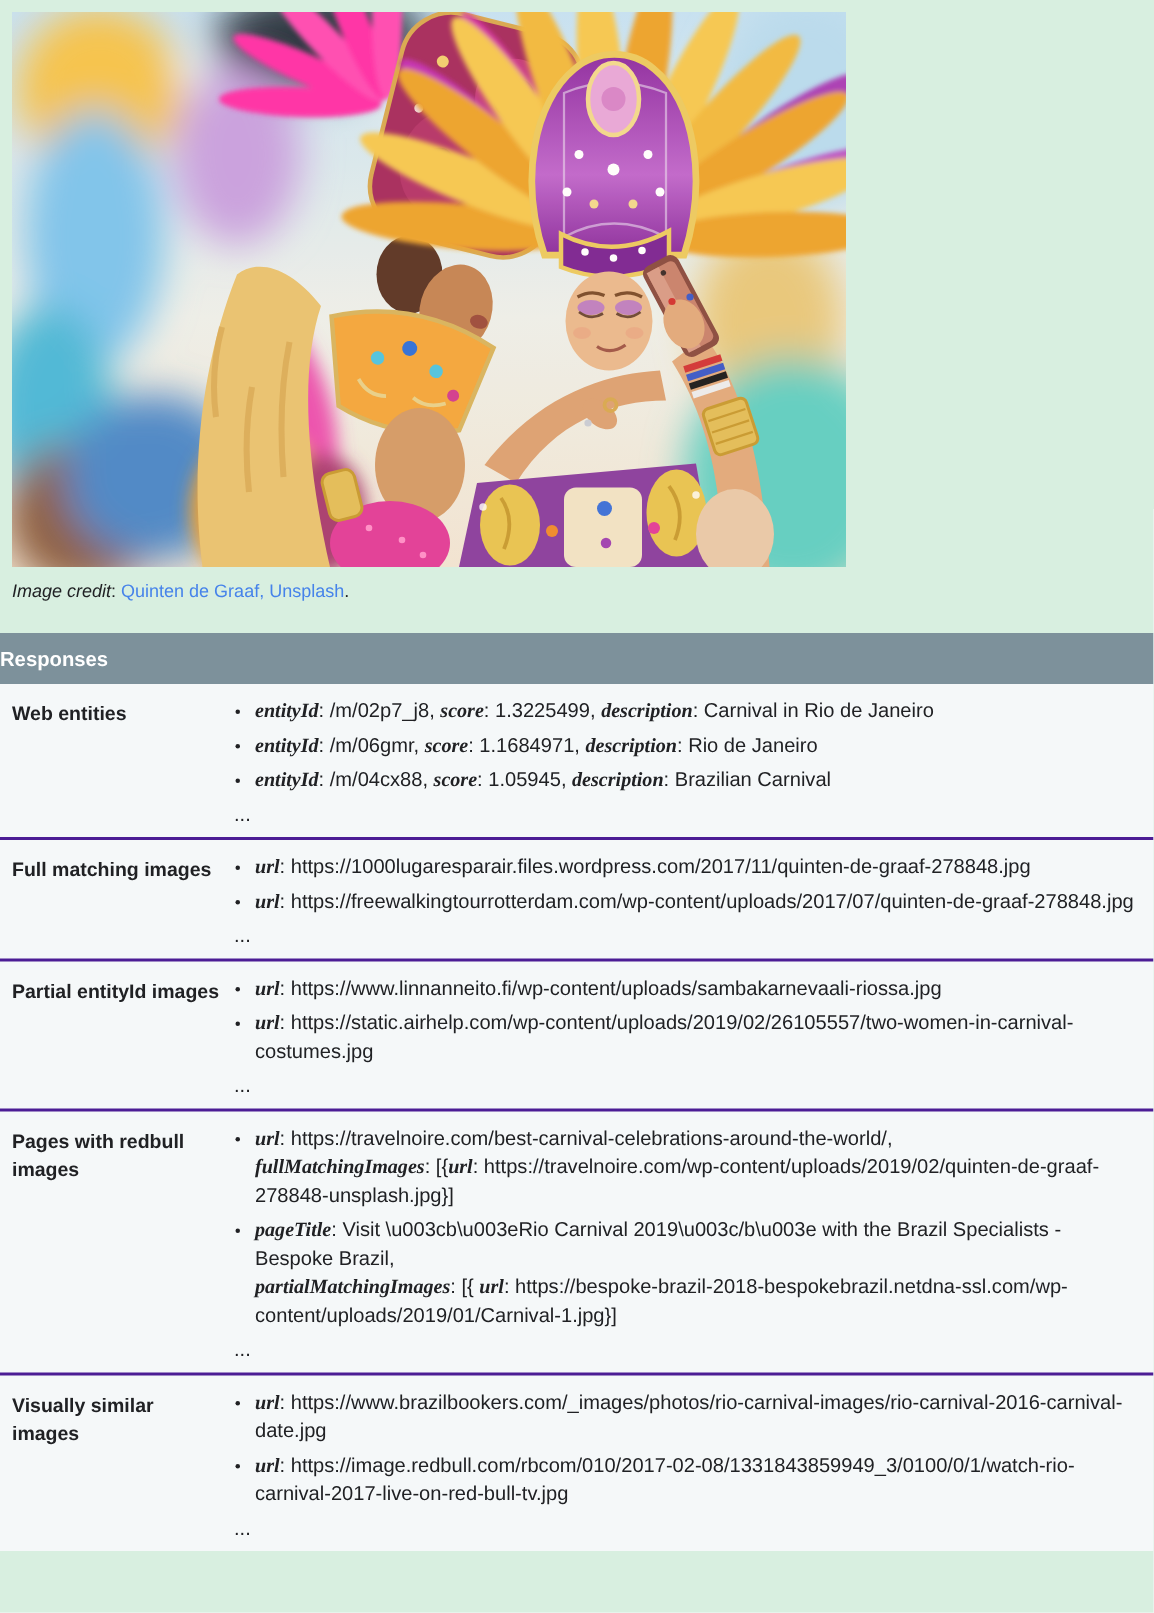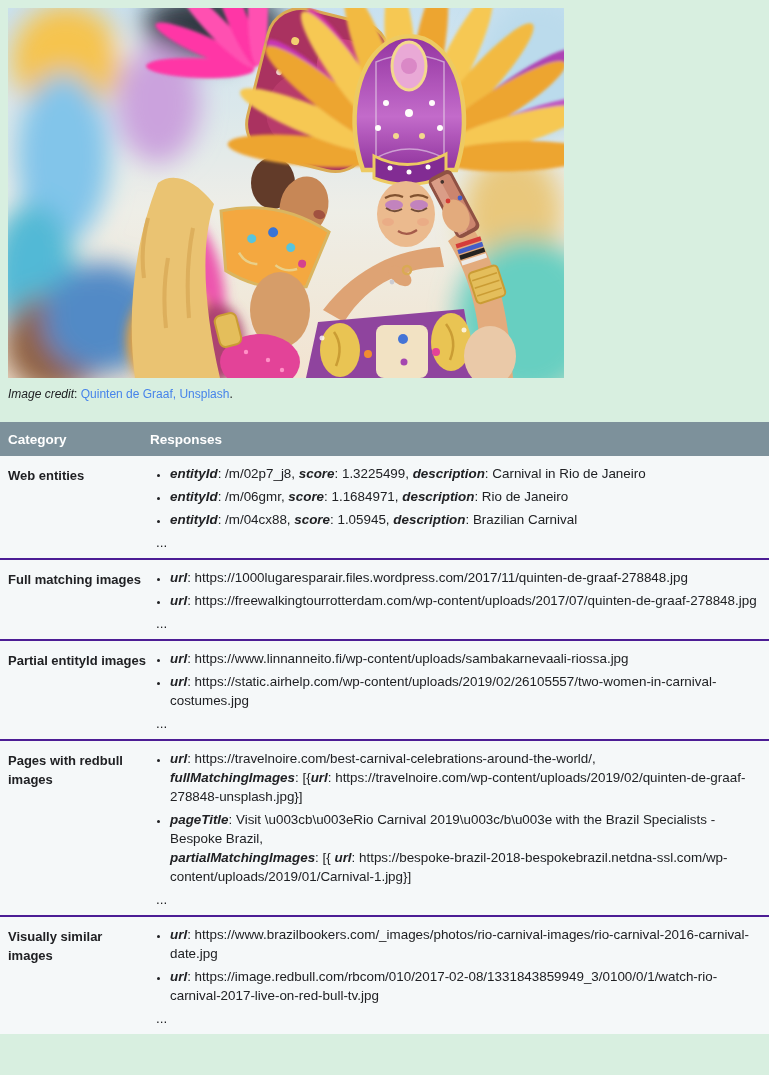--- a/index.html
+++ b/index.html
@@ -18,21 +18,21 @@
   .thead .c1{width:150px;box-sizing:border-box;padding:10px 4px 9px 8px;}
   .thead .c2{flex:1;padding:10px 8px 9px 0;}
   .trow{display:flex;font-size:13.4px;line-height:19px;}
   .trow + .trow{border-top:2px solid #4c1d95;}
   .cat{width:150px;box-sizing:border-box;padding:10px 4px 8px 8px;font-weight:bold;font-size:13px;}
   .resp{flex:1;padding:8px 10px 6px 0;}
   ul.rlist{margin:0;padding:0 0 0 20px;list-style:disc outside;}
   ul.rlist li{margin:0 0 4px 0;padding:0;overflow-wrap:break-word;}
   ul.rlist li::marker{font-size:0.85em;}
   .rline{overflow-wrap:break-word;}
-  .key{font-weight:bold;font-style:italic;}
+  .key{font-weight:bold;font-style:italic;font-family:Liberation Serif, serif;}
   .ellipsis{margin:1px 0 0 6px;}
 </style>
 </head>
 <body>
 
 <svg class="hero" viewBox="0 0 556 370" preserveAspectRatio="none" role="img" aria-label="Two women in ornate Rio Carnival costumes with yellow, orange, pink and purple feather headdresses taking a selfie with a rose-gold phone; one kisses the other's cheek among a blurred crowd of performers.">
   <defs>
     <linearGradient id="sky" x1="0" y1="0" x2="0" y2="1">
       <stop offset="0" stop-color="#c6e2f4"></stop>
         <stop offset="0.55" stop-color="#eef0ea"></stop>
@@ -231,21 +231,20 @@
   </g>
   <rect x="0" y="0" width="556" height="370" fill="#f7d9a8" opacity="0.05"></rect>
 </svg>
 
 <div class="credit">
   <span class="it">Image credit</span><span>: </span><a href="#">Quinten de Graaf,</a><span> </span><a href="#">Unsplash</a><span>.</span>
 </div>
 
 <div class="results">
   <div class="thead">
-    <div class="c1">Category</div>
     <div class="c2">Responses</div>
   </div>
   <div id="tbody">
       <div class="trow">
         <div class="cat">Web entities</div>
         <div class="resp">
           <ul class="rlist">
             <li>
               <div class="rline"><span class="key">entityId</span>: /m/02p7_j8, <span class="key">score</span>: 1.3225499, <span class="key">description</span>: Carnival in Rio de Janeiro</div>
             </li>

